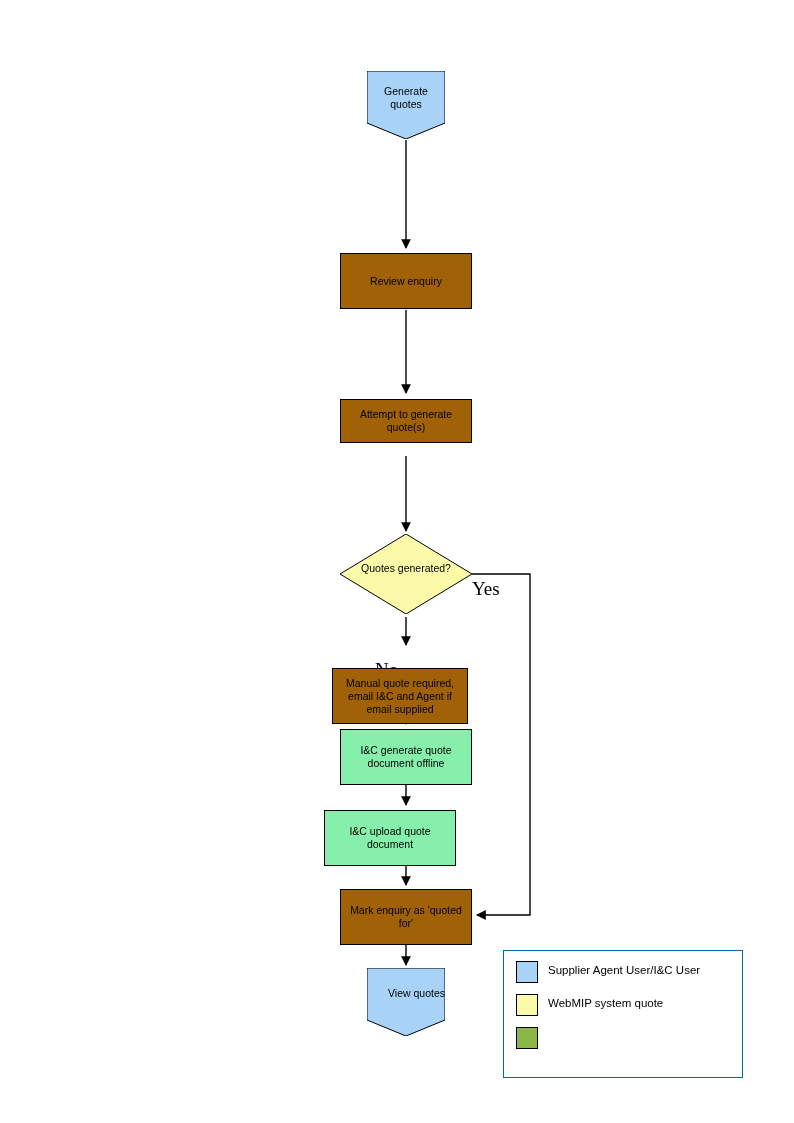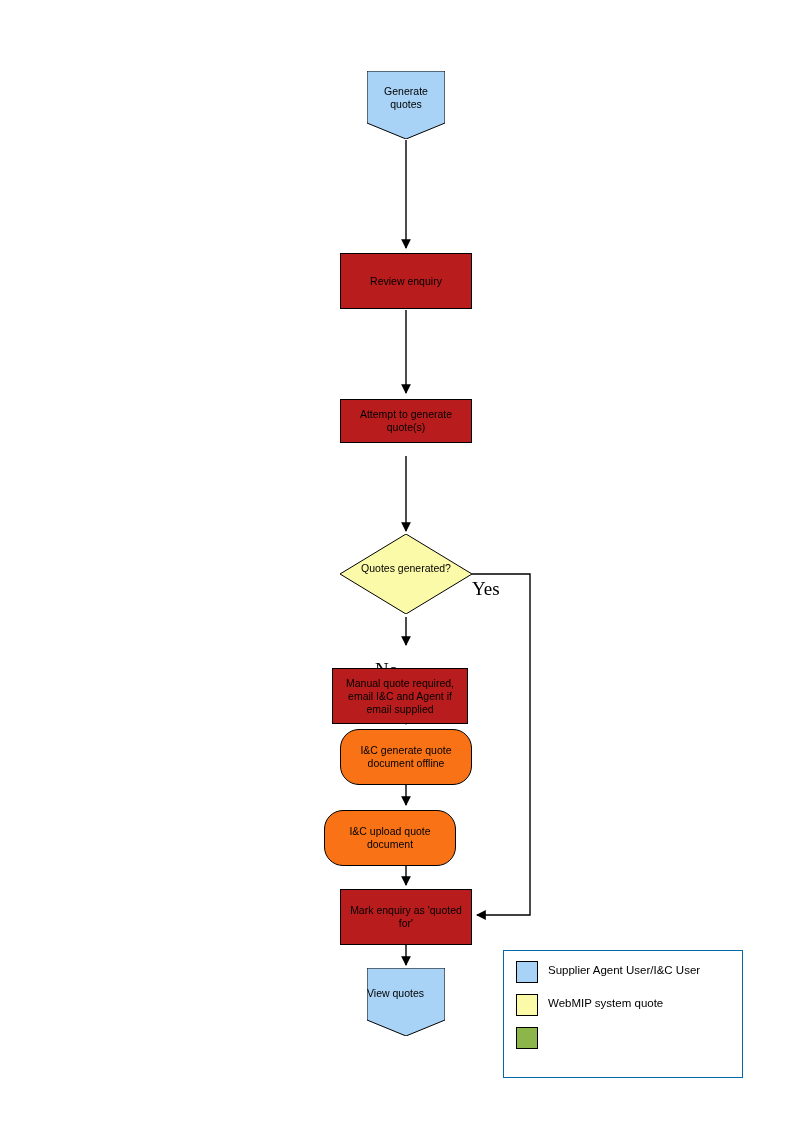--- a/index.html
+++ b/index.html
@@ -26,22 +26,22 @@
     box-sizing: border-box;
     display: flex;
     align-items: center;
     justify-content: center;
     text-align: center;
     font-size: 10.5px;
     line-height: 13px;
     color: #000000;
     border: 1px solid #000000;
   }
-  .node.blue  { background: #f97316; border-radius: 19px; }
-  .node.yellow{ background: #b91c1c; }
+  .node.blue  { background: #86efac; }
+  .node.yellow{ background: #a16207; }
   .node span { display: block; padding: 0 4px; }
 
   
   .pent {
     position: absolute;
     width: 78px;
     height: 68px;
   }
   .pent .label {
     position: absolute;
@@ -54,21 +54,21 @@
   
   .pent-down {
     position: absolute;
     width: 78px;
     height: 68px;
   }
   .pent-down .label {
     position: absolute;
     left: 0; right: 0;
     top: 19px;
-    text-align: left;
+    text-align: right;
     font-size: 10.5px;
     line-height: 13px;
   }
 
   
   .diamond {
     position: absolute;
     width: 132px;
     height: 80px;
   }

